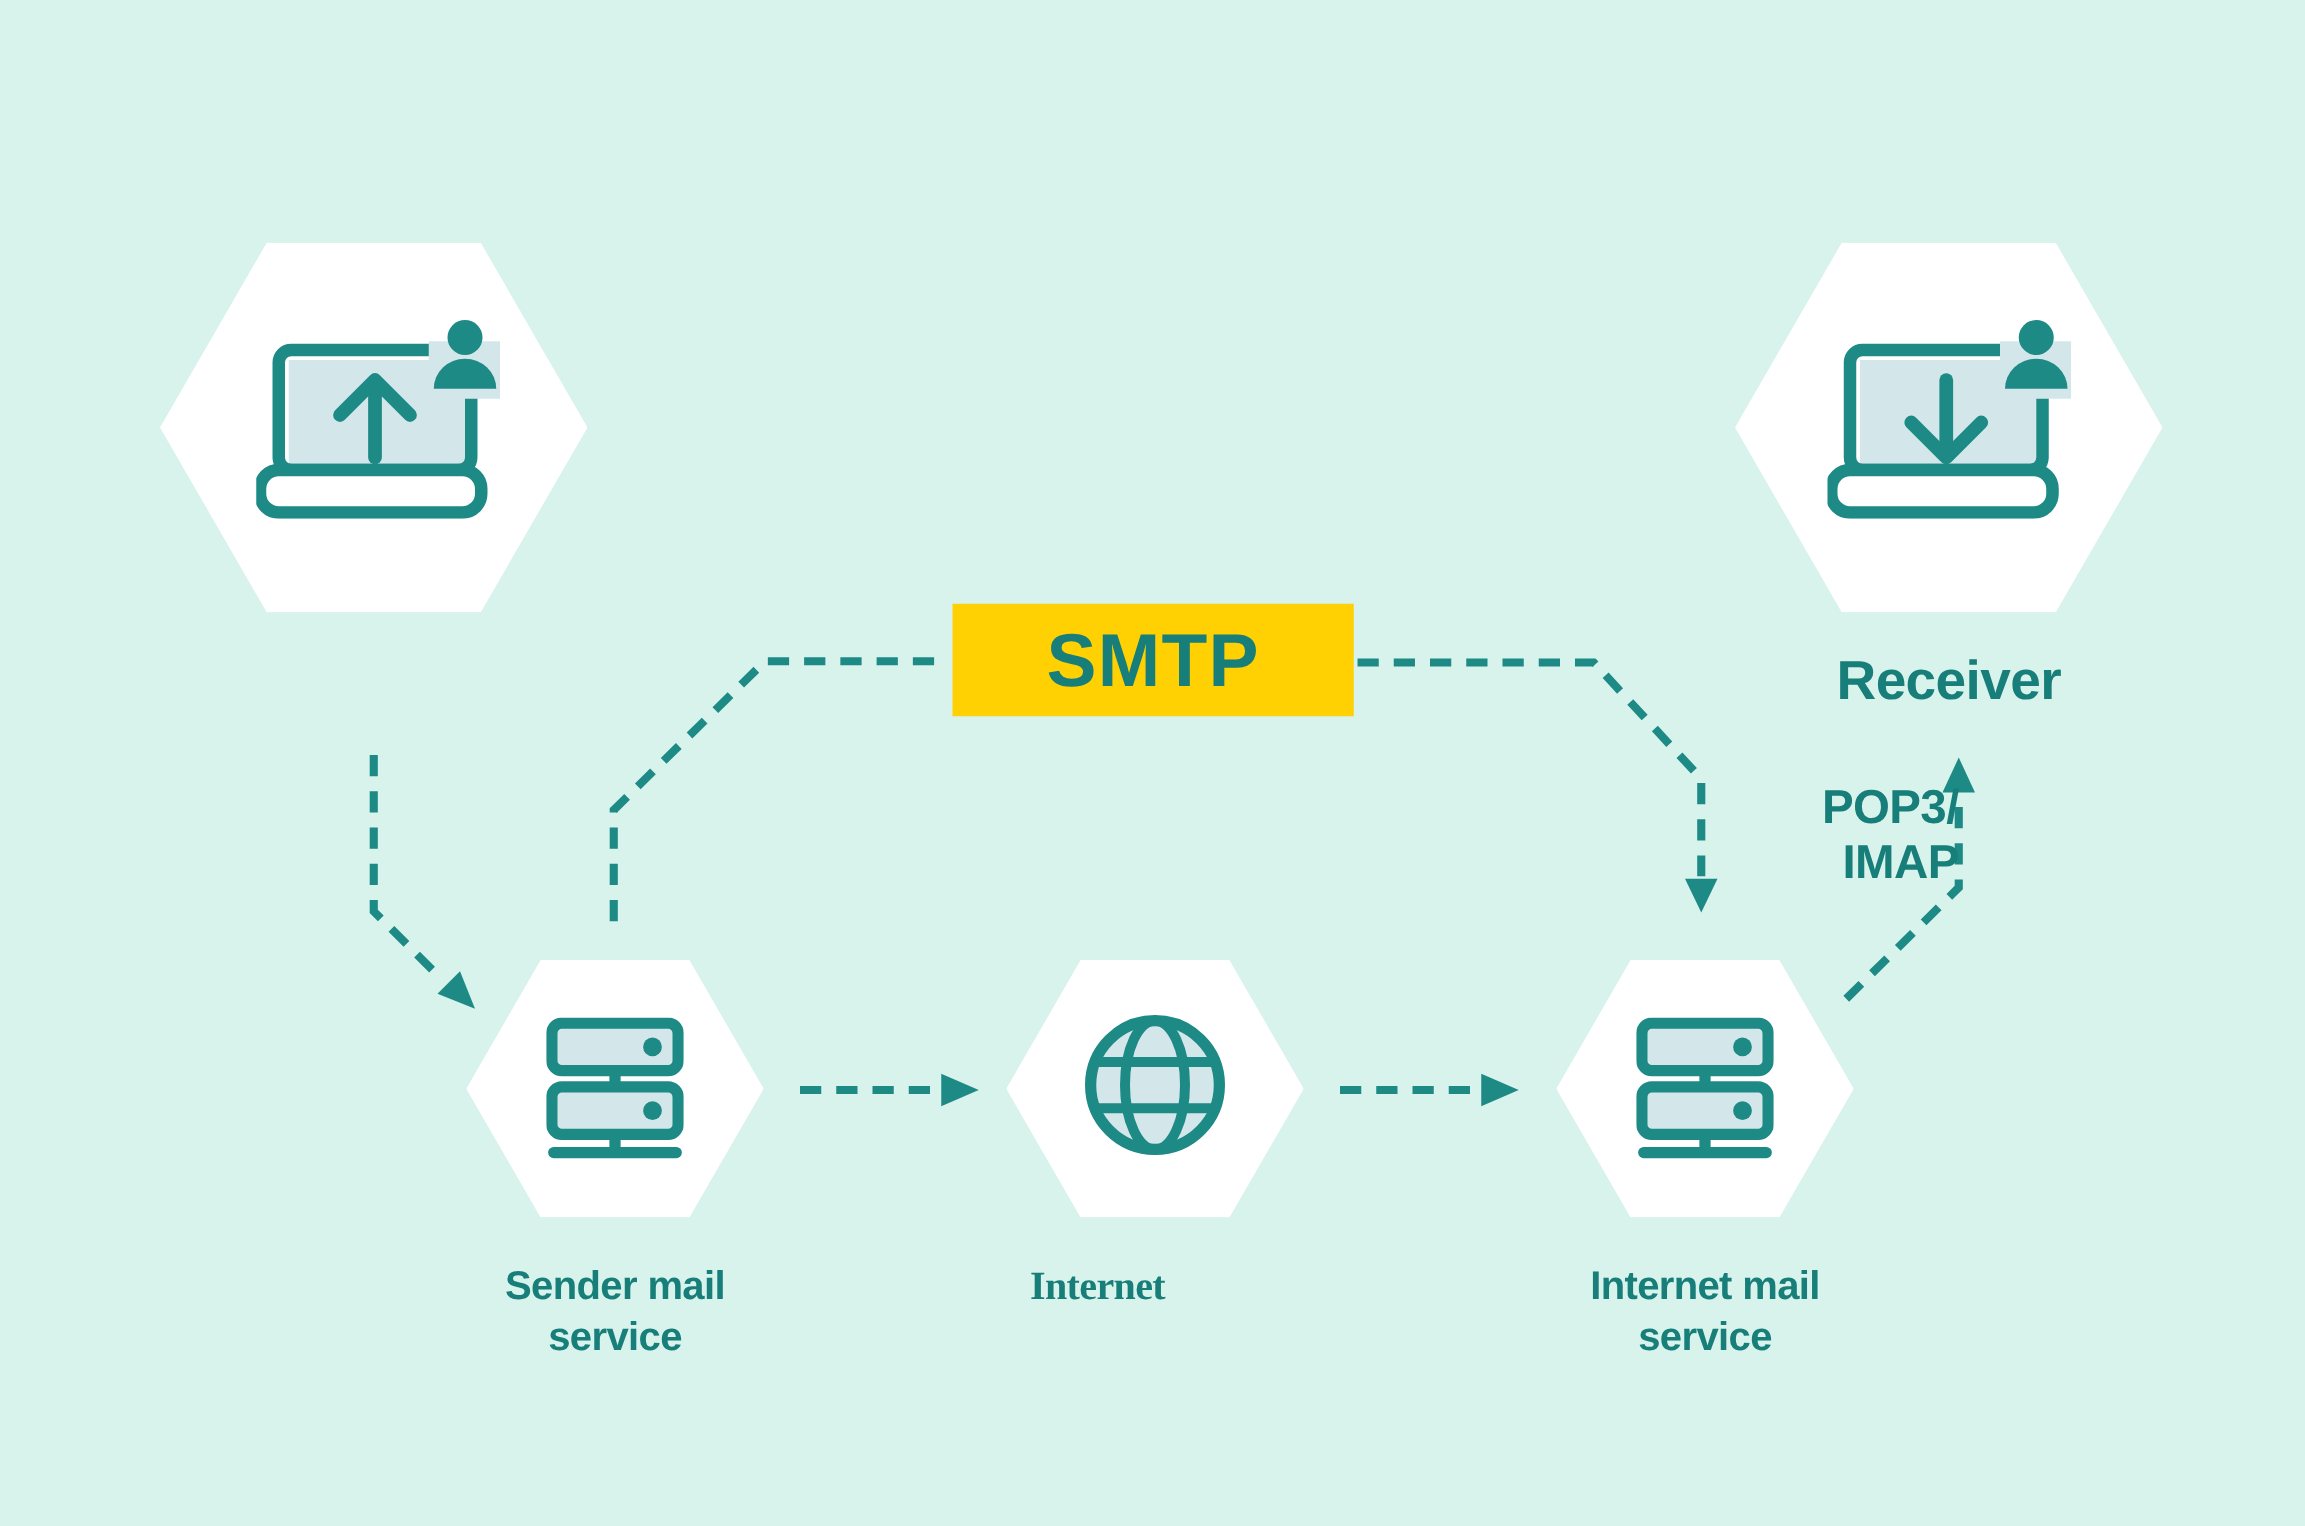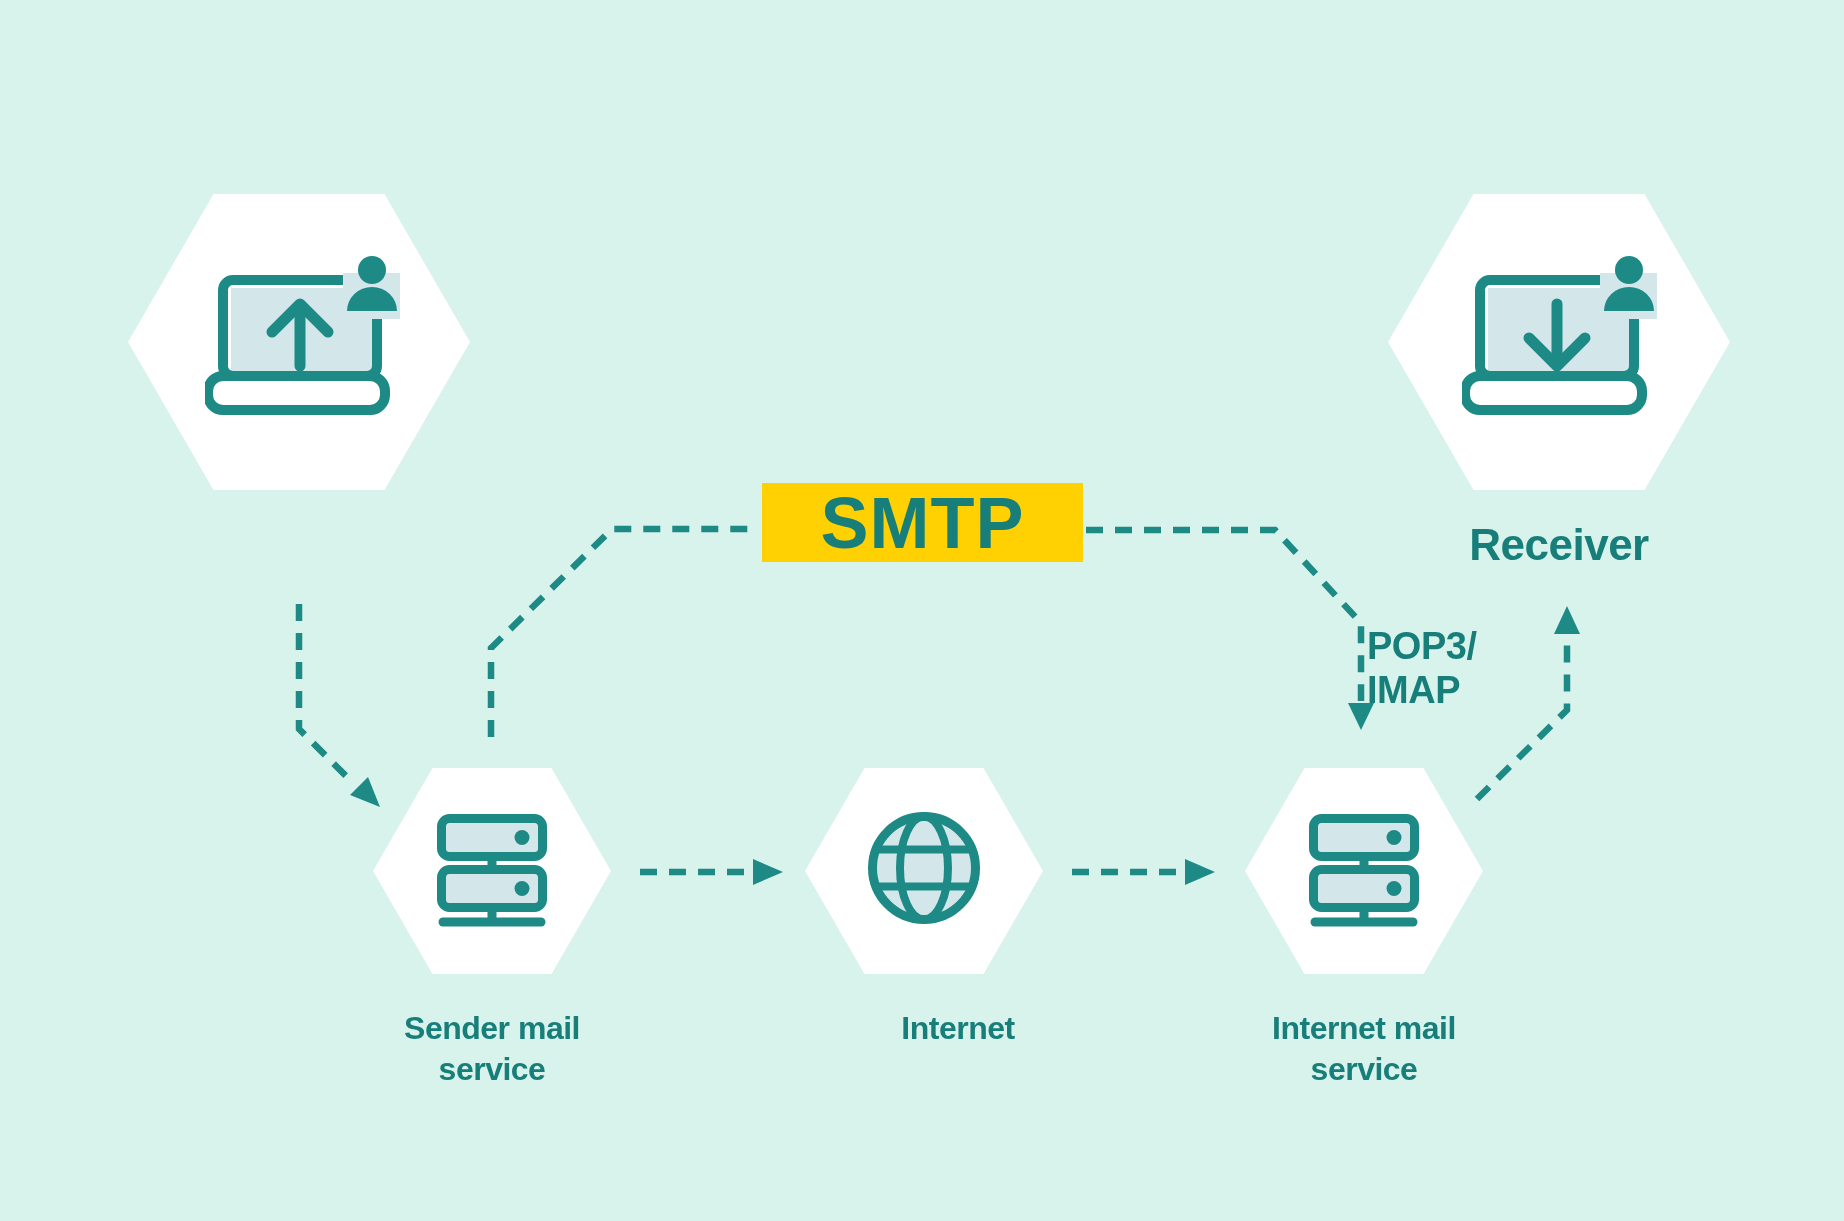--- a/index.html
+++ b/index.html
@@ -28,28 +28,28 @@
   .hex-sm{width:238px;height:206px;}
   .node-label{
     text-align:center;
     color:var(--text,#177E79);
     letter-spacing:-0.5px;
   }
   .label-lg{font-size:44px;line-height:1.1;width:300px;}
   .label-sm{font-size:32px;line-height:1.28;width:260px;}
   .pop3{
     font-size:38px;line-height:1.16;width:200px;
-    text-align:left;color:var(--text,#177E79);
+    text-align:right;color:var(--text,#177E79);
     white-space:pre-line;letter-spacing:-0.5px;
   }
   .smtp-badge{
-    left:762px;top:483px;width:321px;height:79px;
+    left:762px;top:483px;width:321px;height:90px;
     background:var(--yellow,#FFD103);
     display:flex;align-items:center;justify-content:center;
-    font-size:72px;letter-spacing:1px;
+    font-size:60px;letter-spacing:1px;
     color:var(--text,#177E79);
   }
   
   .ic-stroke{stroke:var(--stroke,#1D8A86);fill:none;stroke-linecap:round;stroke-linejoin:round;}
   .w10{stroke-width:10px;} .w11{stroke-width:11px;} .w9{stroke-width:9px;} .w8{stroke-width:8px;}
   .ic-light{fill:var(--light,#D3E7EA);}
   .ic-solid{fill:var(--stroke,#1D8A86);}
   .ic-white{fill:var(--hexagon,#FFFFFF);}
   .stroke-light{stroke:var(--stroke,#1D8A86);}
   
@@ -146,19 +146,19 @@
     <rect class="ic-stroke w9 ic-light" x="4.5" y="55.5" width="101" height="38" rx="8"></rect>
     <circle class="ic-solid" cx="85" cy="23.5" r="7.5"></circle>
     <circle class="ic-solid" cx="85" cy="74.5" r="7.5"></circle>
     <path class="ic-stroke w9" d="M6 108 H 104"></path>
   </svg>
 
   <div class="abs smtp-badge">SMTP</div>
 
   <div class="abs node-label label-lg" style="left:1409px;top:521px;">Receiver</div>
   <div class="abs node-label label-sm" style="left:362px;top:1008px;">Sender mail service</div>
-  <div class="abs node-label label-sm" style="left:828px;top:1008px;">Internet</div>
+  <div class="abs node-label label-sm" style="left:748px;top:1008px;font-family:Liberation Serif, serif;">Internet</div>
   <div class="abs node-label label-sm" style="left:1234px;top:1008px;">Internet mail service</div>
 
   <div class="abs pop3" style="left:1367px;top:624px;">POP3/
 IMAP</div>
 
 </div>
 
 </body></html>

